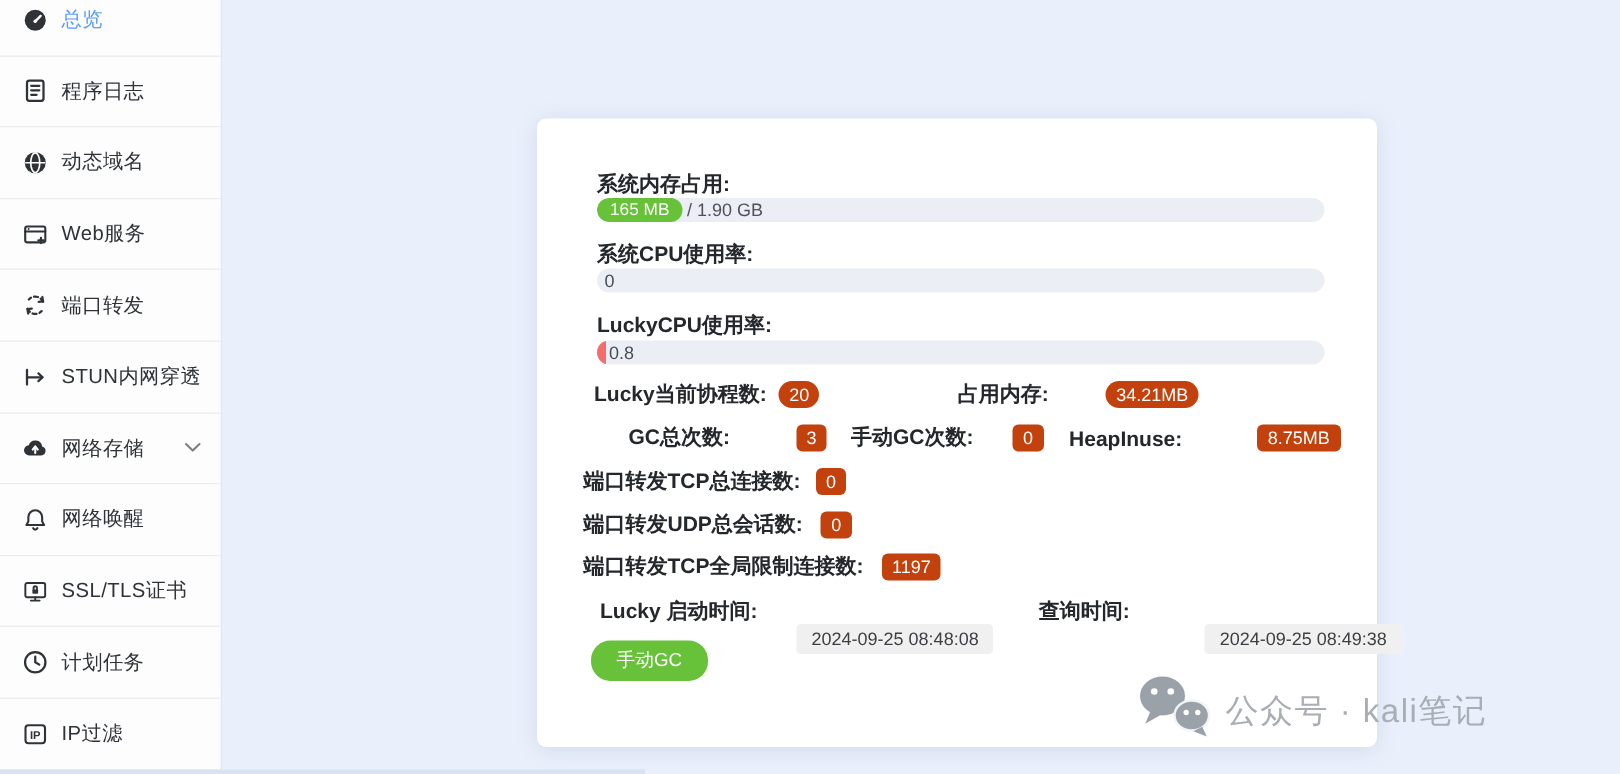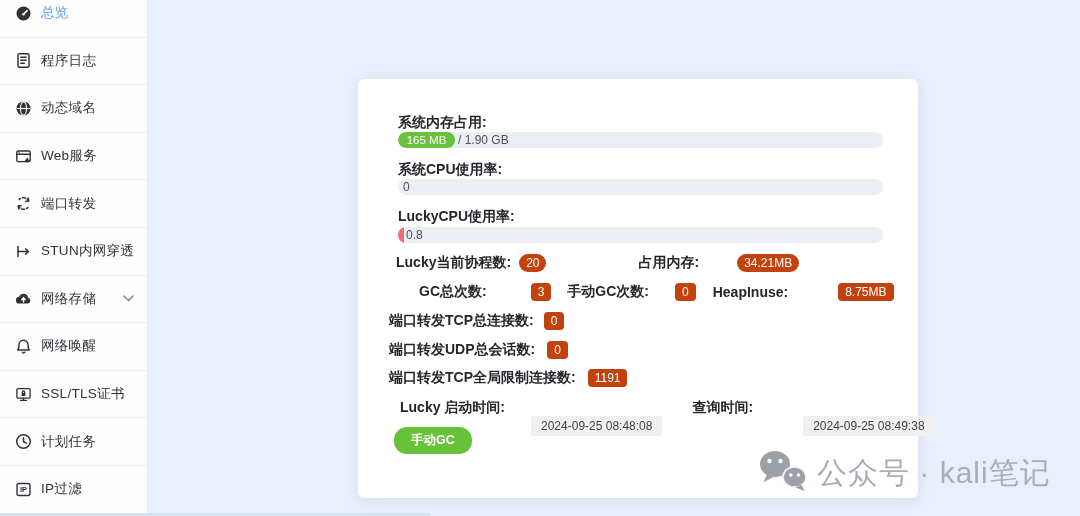--- a/index.html
+++ b/index.html
@@ -50,25 +50,25 @@
     font-size:12px; padding:0 7px; border-radius:4px; text-align:center; white-space:nowrap;
   }
   .badge.pill { border-radius:9px; }
   .tbox {
     background:#f0f0f0; border-radius:3px; font-size:12px; color:#3c3f43;
     padding:3px 10px; white-space:nowrap;margin-top:36px;
   }
   .gc-btn {
     position:absolute; left:36px; top:348px; border:none; cursor:pointer;
     background:#67c23a; color:#fff; font-size:12.5px; padding:5px 17px;
-    border-radius:13px; font-family:inherit;font-weight:bold;
+    border-radius:13px; font-family:inherit;
   }
   
   .wm { position:absolute; left:758px; top:449px; display:flex; align-items:center; gap:9px; pointer-events:none; }
-  .wm-text { font-size:30px; color:#a9aeb6; letter-spacing:1px; white-space:nowrap; }
+  .wm-text { font-size:22px; color:#a9aeb6; letter-spacing:1px; white-space:nowrap; }
   .bottom-strip { position:absolute; left:0; bottom:0; width:430px; height:3px; background:#d9e2f3; }
 </style>
 </head>
 <body>
 
 <nav class="sidebar">
   <div class="side-list">
 
     <div class="side-item active">
       <span class="ic">
@@ -238,21 +238,21 @@
     <span class="badge" style="margin-left:10px;">0</span>
   </div>
 
   <div class="row" style="left:31px; top:261px;">
     <span class="slbl">端口转发UDP总会话数:</span>
     <span class="badge" style="margin-left:12px;">0</span>
   </div>
 
   <div class="row" style="left:31px; top:289px;">
     <span class="slbl">端口转发TCP全局限制连接数:</span>
-    <span class="badge" style="margin-left:12px;">1191</span>
+    <span class="badge" style="margin-left:12px;">1197</span>
   </div>
 
   <div class="row" style="left:42px; top:318px; height:22px;">
     <span class="slbl">Lucky 启动时间:</span>
     <span class="tbox" style="margin-left:26px;">2024-09-25 08:48:08</span>
     <span class="slbl" style="margin-left:30px;">查询时间:</span>
     <span class="tbox" style="margin-left:50px;">2024-09-25 08:49:38</span>
   </div>
 
   <button class="gc-btn">手动GC</button>

